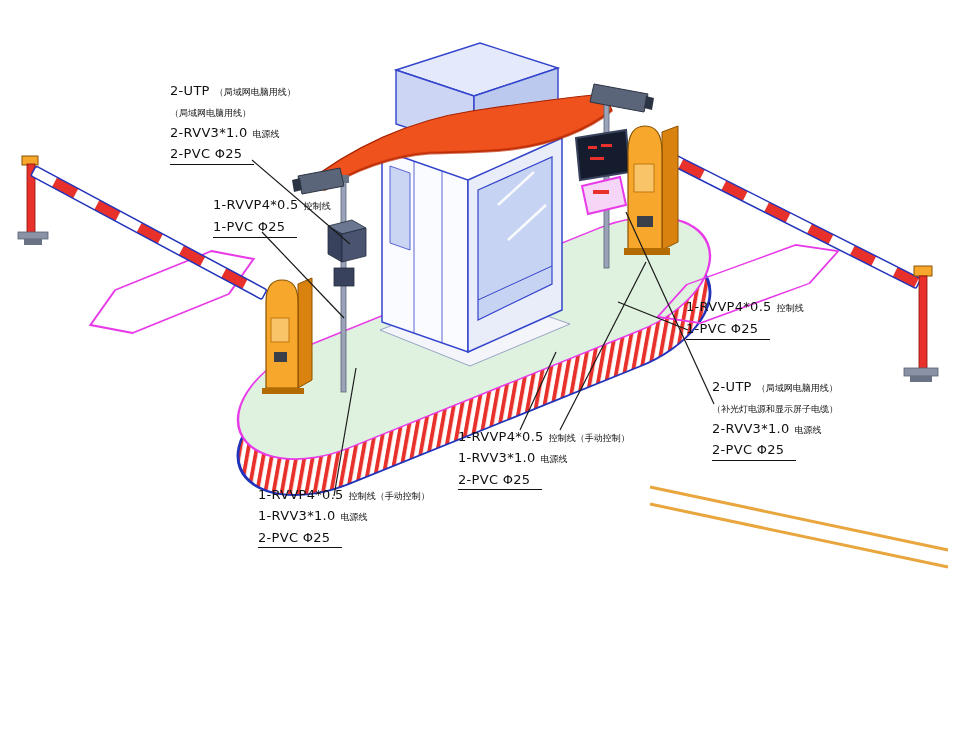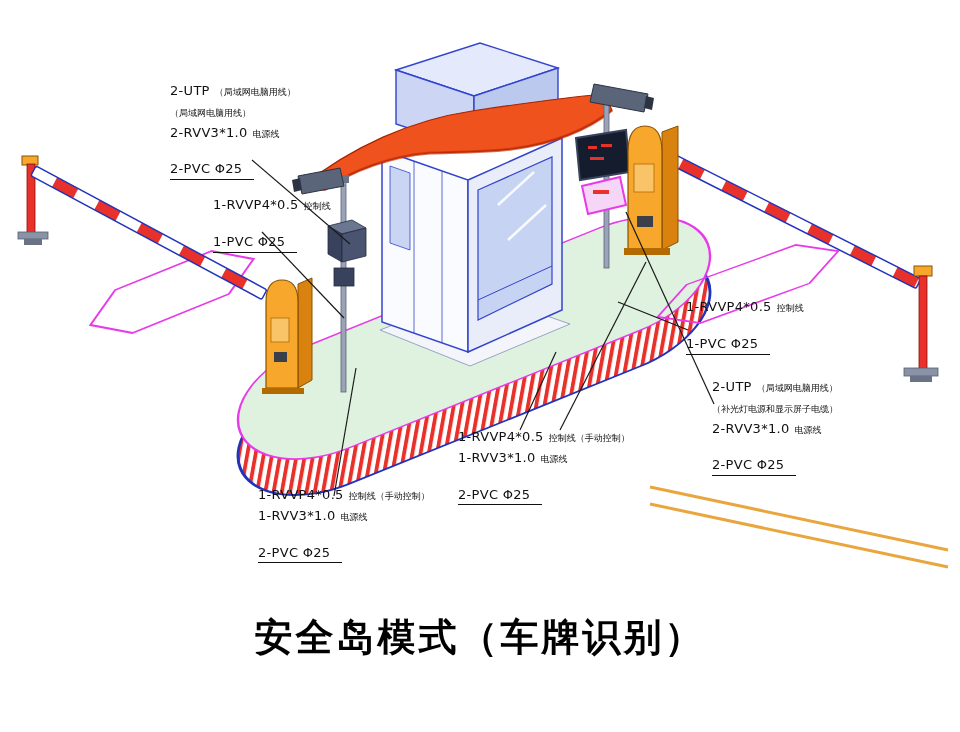--- a/index.html
+++ b/index.html
@@ -3,21 +3,21 @@
 <meta charset="utf-8">
 <style>
   html,body{margin:0;padding:0;background:#ffffff;}
   .stage{position:relative;width:960px;height:732px;background:#fff;overflow:hidden;
          font-family:"DejaVu Sans","Liberation Sans",sans-serif;color:#111;}
   .stage svg{position:absolute;left:0;top:0;}
   .lbl{position:absolute;line-height:1.3;}
   .lbl .row{white-space:nowrap;}
   .lbl .main{font-size:13px;font-weight:500;letter-spacing:.3px;}
   .lbl .small{font-size:9px;text-align:center;}
-  .lbl .uline{display:inline-block;border-bottom:1.6px solid #111;padding:0 12px 1px 0;margin-top:19px;}
+  .lbl .uline{display:inline-block;border-bottom:1.6px solid #111;padding:0 12px 1px 0;margin-top:4px;}
   .title{position:absolute;left:0;right:0;top:612px;text-align:center;
          font-size:38px;font-weight:600;letter-spacing:3px;color:#000;}
 </style>
 </head>
 <body>
 
 <div class="stage">
 
   <svg width="960" height="732" viewBox="0 0 960 732">
     <defs>
@@ -199,15 +199,14 @@
     <div class="row"><span class="main uline">1-PVC Φ25</span></div>
   </div>
 
   <div class="lbl" style="left:712px;top:376px;">
     <div class="row"><span class="main">2-UTP</span> <span class="small">（局域网电脑用线）</span></div>
     <div class="row"><span class="small">（补光灯电源和显示屏子电缆）</span></div>
     <div class="row"><span class="main">2-RVV3*1.0</span> <span class="small">电源线</span></div>
     <div class="row"><span class="main uline">2-PVC Φ25</span></div>
   </div>
 
-  <div class="title">安全岛模式（车牌识别）</div>
 
 </div>
 
 </body></html>

